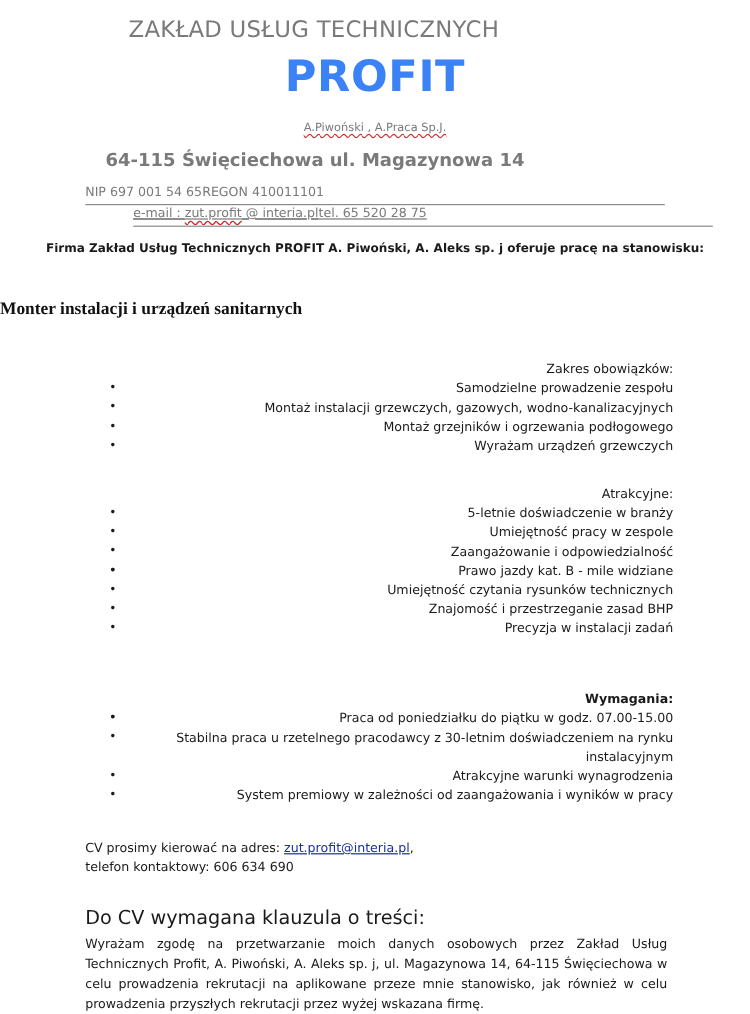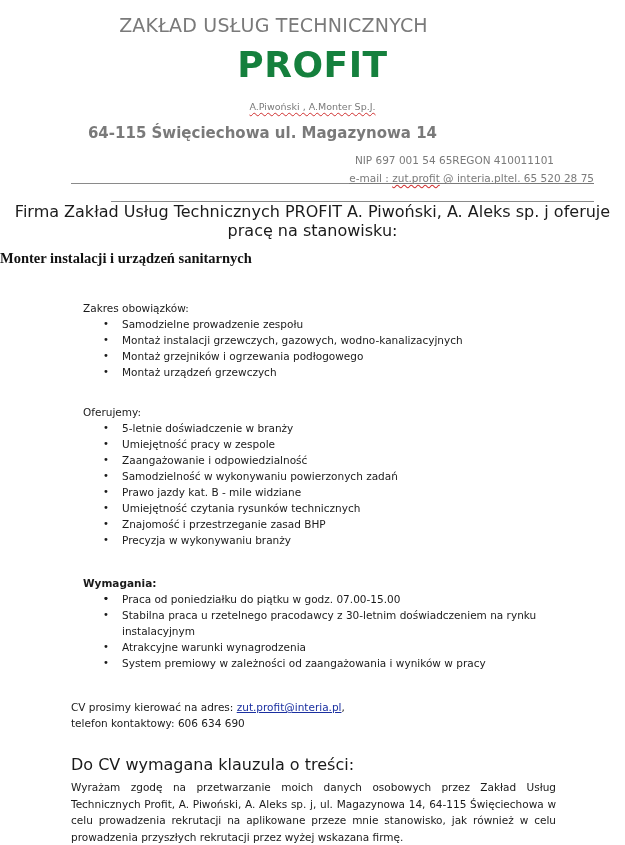--- a/index.html
+++ b/index.html
@@ -1,35 +1,35 @@
 <!DOCTYPE html>
 <html><head>
   <meta charset="utf-8">
   <style>
     * { box-sizing: border-box; margin: 0; padding: 0; }
     html, body { width: 625px; height: 845px; background: #ffffff; overflow: hidden; }
     body { font-family: "DejaVu Sans", "Liberation Sans", sans-serif; color: #1a1a1a; position: relative; }
     .page { position: absolute; left: 0; top: 0; width: 625px; height: 845px; }
 
-    .company-name { position: absolute; top: 14px; left: 12px; width: 523px; text-align: center; font-size: 19px; color: #7a7a7a; letter-spacing: 0.2px; }
-    .brand { position: absolute; top: 44px; left: 0; width: 625px; text-align: center; font-size: 36px; font-weight: bold; color: #15803d; letter-spacing: 0.5px; }
+    .company-name { position: absolute; top: 14px; left: 0; width: 523px; text-align: center; font-size: 19px; color: #7a7a7a; letter-spacing: 0.2px; }
+    .brand { position: absolute; top: 44px; left: 0; width: 625px; text-align: center; font-size: 36px; font-weight: bold; color: #3b82f6; letter-spacing: 0.5px; }
     .owners { position: absolute; top: 101px; left: 0; width: 625px; text-align: center; font-size: 9.5px; color: #7a7a7a; }
     .owners span { text-decoration: underline wavy #d03030; text-decoration-thickness: 1px; text-underline-offset: 2px; }
     .address { position: absolute; top: 124px; left: 0; width: 525px; text-align: center; font-size: 15px; font-weight: bold; color: #7a7a7a; }
 
-    .info-row { position: absolute; left: 71px; width: 483px; font-size: 10.5px; color: #7a7a7a; display: flex; justify-content: flex-end; border-bottom: 1px solid #8a8a8a; padding-bottom: 17px; }
+    .info-row { position: absolute; left: 71px; width: 483px; font-size: 10.5px; color: #7a7a7a; display: flex; justify-content: flex-start; border-bottom: 1px solid #8a8a8a; padding-bottom: 4px; }
     .row1 { top: 154px; }
     .row2 { top: 172px; margin-left: 40px; }
     .row2 span { text-decoration: underline; }
     .wavy { text-decoration: underline wavy #d03030 !important; text-underline-offset: 2px; }
 
-    .intro { position: absolute; top: 202px; left: 0; width: 625px; text-align: center; font-size: 16px; color: #1a1a1a; }
+    .intro { position: absolute; top: 202px; left: 0; width: 625px; text-align: center; font-size: 10px; color: #1a1a1a; font-weight: bold; }
     .job-title { position: absolute; top: 250px; left: 0; width: 625px; text-align: left; font-family: "Liberation Serif", "DejaVu Serif", serif; font-weight: bold; font-size: 14.5px; color: #111; }
 
-    .section { position: absolute; left: 83px; width: 490px; font-size: 10.5px; color: #1a1a1a; line-height: 16px; }
+    .section { position: absolute; left: 71px; width: 490px; font-size: 10.5px; color: #1a1a1a; line-height: 16px; text-align: right; }
     .section-heading { display: block; }
     .section-heading.bold { font-weight: bold; }
     .section ul { list-style: none; }
     .section li { position: relative; padding-left: 39px; }
     .section li .bullet { position: absolute; left: 20px; top: 0; font-size: 10px; }
 
     .s1 { top: 300px; }
     .s2 { top: 404px; }
     .s3 { top: 575px; }
 
@@ -38,56 +38,56 @@
     .clause-label { position: absolute; top: 755px; left: 71px; font-size: 16px; color: #1a1a1a; }
     .clause { position: absolute; top: 779px; left: 71px; width: 485px; font-size: 10.5px; line-height: 16.5px; text-align: justify; color: #1a1a1a; }
   </style>
 </head>
 <body>
 
 <div class="page">
 
   <div class="company-name">ZAKŁAD USŁUG TECHNICZNYCH</div>
   <div class="brand">PROFIT</div>
-  <div class="owners"><span>A.Piwoński , A.Monter Sp.J.</span></div>
+  <div class="owners"><span>A.Piwoński , A.Praca Sp.J.</span></div>
   <div class="address">64-115 Święciechowa ul. Magazynowa 14</div>
 
   <div class="info-row row1">
     <span>NIP 697 001 54 65</span>
     <span>REGON 410011101</span>
   </div>
   <div class="info-row row2">
     <span><span>e-mail : </span><span class="wavy">zut.profit</span><span> @ interia.pl</span></span>
     <span>tel. 65 520 28 75</span>
   </div>
 
   <div class="intro">Firma Zakład Usług Technicznych PROFIT A. Piwoński, A. Aleks sp. j  oferuje pracę na stanowisku:</div>
   <div class="job-title">Monter instalacji i urządzeń sanitarnych</div>
 
   <div class="section s1">
     <span class="section-heading">Zakres obowiązków:</span>
     <ul>
       <li><span class="bullet">•</span><span>Samodzielne prowadzenie zespołu</span></li>
       <li><span class="bullet">•</span><span>Montaż instalacji grzewczych, gazowych, wodno-kanalizacyjnych</span></li>
       <li><span class="bullet">•</span><span>Montaż grzejników i ogrzewania podłogowego</span></li>
-      <li><span class="bullet">•</span><span>Montaż urządzeń grzewczych</span></li>
+      <li><span class="bullet">•</span><span>Wyrażam urządzeń grzewczych</span></li>
     </ul>
   </div>
 
   <div class="section s2">
-    <span class="section-heading">Oferujemy:</span>
+    <span class="section-heading">Atrakcyjne:</span>
     <ul>
       <li><span class="bullet">•</span><span>5-letnie doświadczenie w branży</span></li>
       <li><span class="bullet">•</span><span>Umiejętność pracy w zespole</span></li>
       <li><span class="bullet">•</span><span>Zaangażowanie i odpowiedzialność</span></li>
-      <li><span class="bullet">•</span><span>Samodzielność w wykonywaniu powierzonych zadań</span></li>
+      <li><span class="bullet">•</span></li>
       <li><span class="bullet">•</span><span>Prawo jazdy kat. B - mile widziane</span></li>
       <li><span class="bullet">•</span><span>Umiejętność czytania rysunków technicznych</span></li>
       <li><span class="bullet">•</span><span>Znajomość i przestrzeganie zasad BHP</span></li>
-      <li><span class="bullet">•</span><span>Precyzja w wykonywaniu branży</span></li>
+      <li><span class="bullet">•</span><span>Precyzja w instalacji zadań</span></li>
     </ul>
   </div>
 
   <div class="section s3">
     <span class="section-heading bold">Wymagania:</span>
     <ul>
       <li><span class="bullet">•</span></li>
       <li><span class="bullet">•</span><span>Praca od poniedziałku do piątku w godz. 07.00-15.00</span></li>
       <li><span class="bullet">•</span><span>Stabilna praca u rzetelnego pracodawcy z 30-letnim doświadczeniem na rynku instalacyjnym</span></li>
       <li><span class="bullet">•</span><span>Atrakcyjne warunki wynagrodzenia</span></li>

